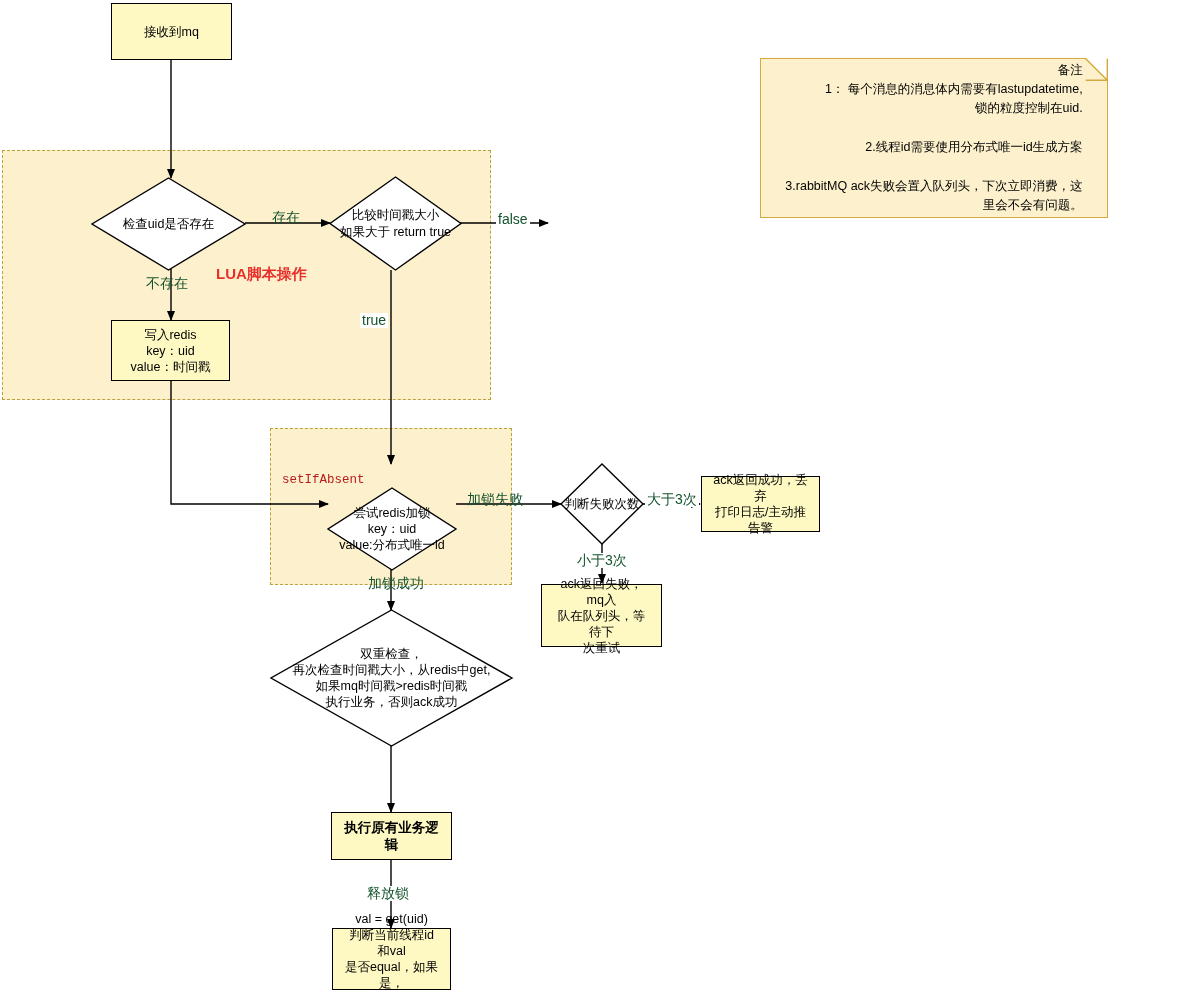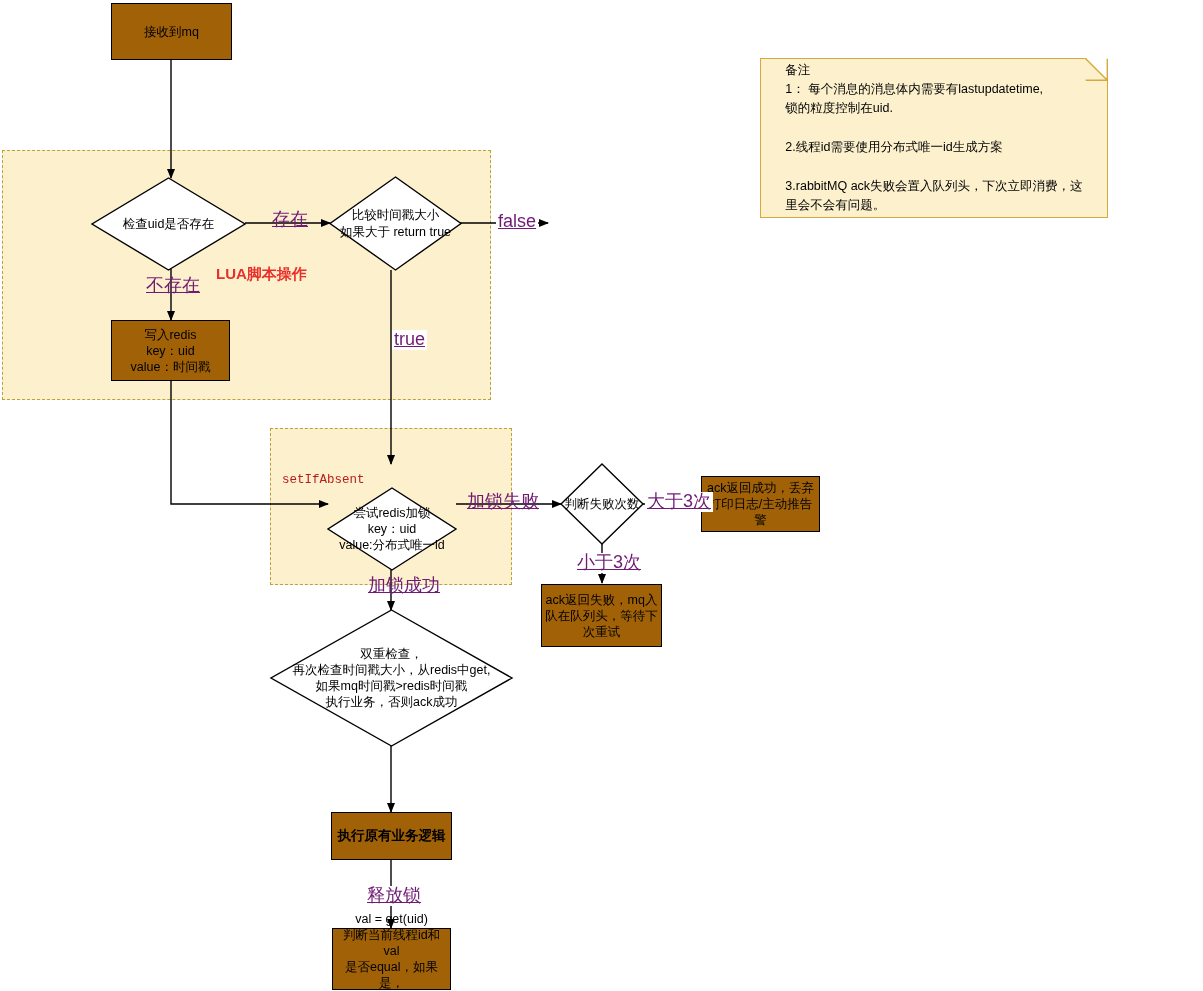--- a/index.html
+++ b/index.html
@@ -42,30 +42,30 @@
   }
   .sia-label {
     color: #b91c1c;
     font-size: 12.5px;
     font-family: "Liberation Mono", "DejaVu Sans Mono", monospace;
     font-weight: normal;
   }
   .node-box {
     position: absolute;
     box-sizing: border-box;
-    background: #a16207;
+    background: #fef9c3;
     border: 1.4px solid #000000;
     display: flex;
     align-items: center;
     justify-content: center;
     text-align: center;
     font-size: 12.5px;
     color: #000000;
     line-height: 1.28;
-    padding: 2px;
+    padding: 10px;
   }
   .node-box.bold { font-weight: bold; font-size: 13.5px; }
   .diamond-wrap {
     position: absolute;
   }
   .diamond-wrap svg {
     position: absolute;
     left: 0; top: 0;
     overflow: visible;
   }
@@ -79,37 +79,36 @@
     justify-content: center;
     text-align: center;
     font-size: 12.5px;
     line-height: 1.3;
     color: #000;
     white-space: nowrap;
   }
   .edge-label {
     position: absolute;
     background: #ffffff;
-    font-size: 18px;
-    color: #701a75;
+    font-size: 14px;
+    color: #14532d;
     padding: 0 2px;
     white-space: nowrap;
     line-height: 1.1;
-    text-decoration: underline;
   }
   .edge-label.on-region { background: transparent; }
   .note {
     position: absolute;
     box-sizing: border-box;
     background: #fcf0cd;
     border: 1.4px solid #d6a93c;
     font-size: 12.5px;
     color: #000;
     line-height: 1.55;
-    text-align: left;
+    text-align: right;
     padding: 10px 8px;
     white-space: pre-line;
     display: flex;
     align-items: center;
     justify-content: center;
   }
   .note .fold {
     position: absolute;
     right: -1px;
     top: -1px;
@@ -252,21 +251,21 @@
 是否equal，如果是，
 删除键值对</span>
   </div>
 
   <div class="edge-label on-region" style="left:270px; top:210px;">存在</div>
 
   <div class="edge-label on-region" style="left:144px; top:276px;">不存在</div>
 
   <div class="edge-label" style="left:496px; top:212px;">false</div>
 
-  <div class="edge-label" style="left:392px; top:313px;margin-top:17px;">true</div>
+  <div class="edge-label" style="left:360px; top:313px;">true</div>
 
   <div class="edge-label on-region" style="left:465px; top:492px;">加锁失败</div>
 
   <div class="edge-label" style="left:645px; top:492px;">大于3次</div>
 
   <div class="edge-label" style="left:575px; top:553px;">小于3次</div>
 
   <div class="edge-label on-region" style="left:366px; top:576px;">加锁成功</div>
 
   <div class="edge-label" style="left:365px; top:886px;">释放锁</div>

